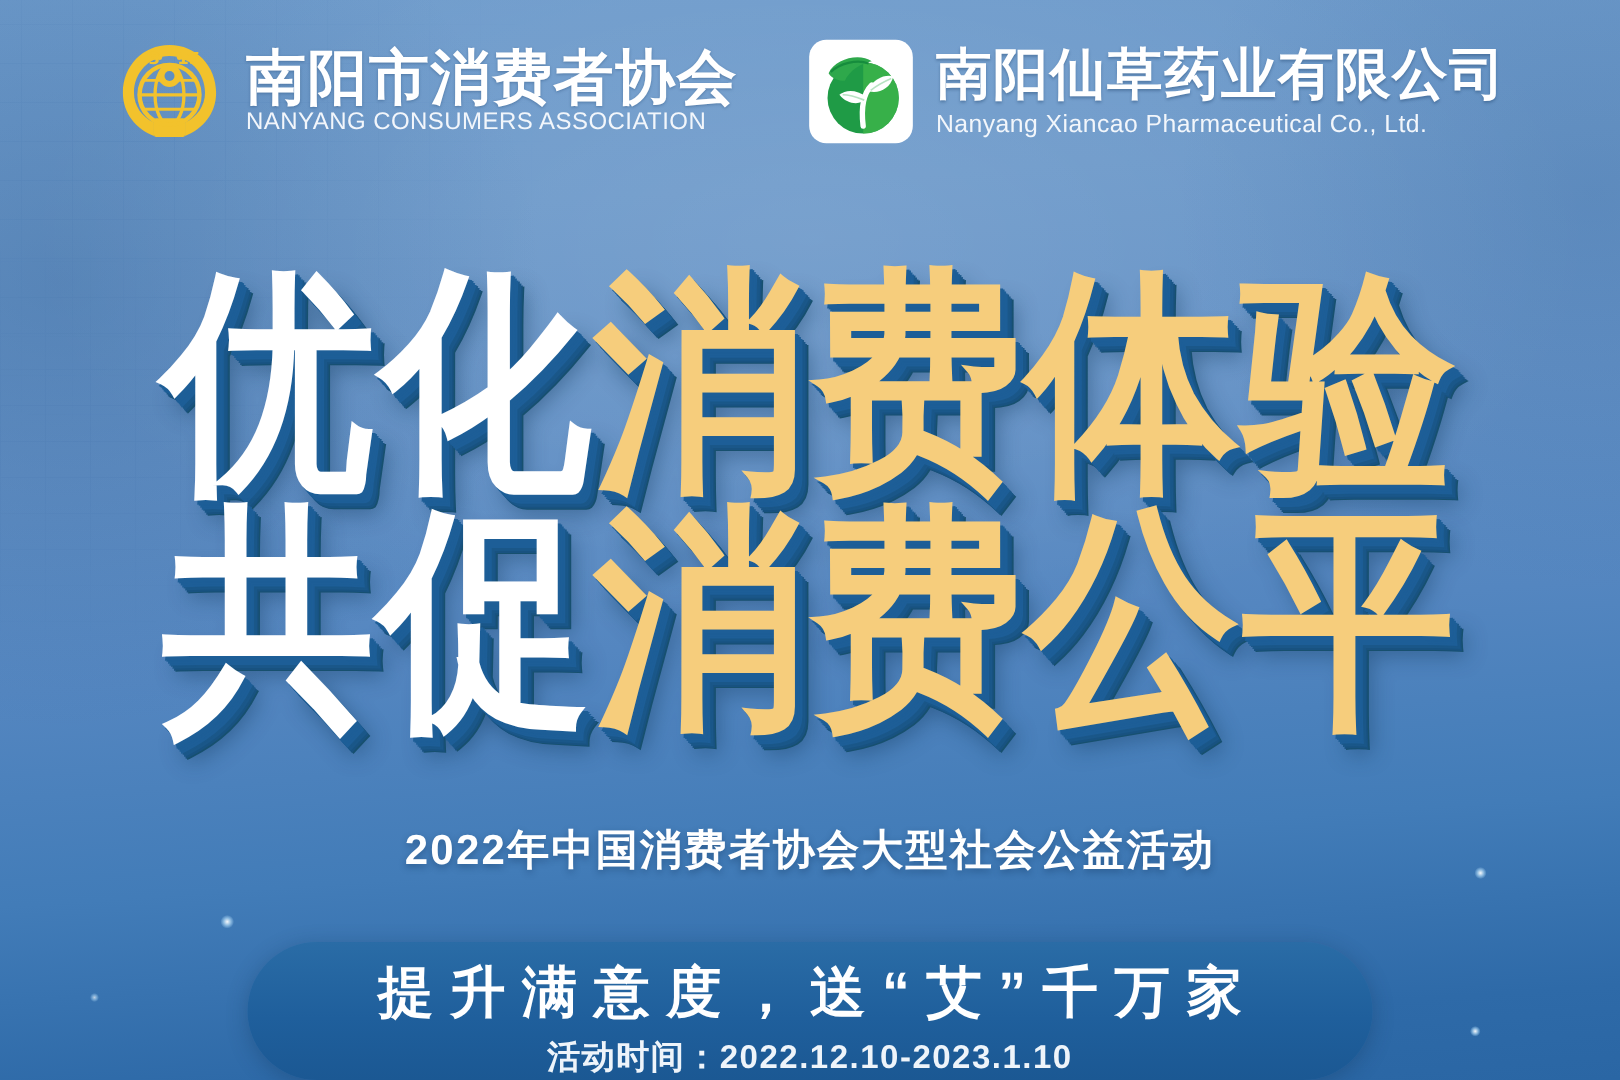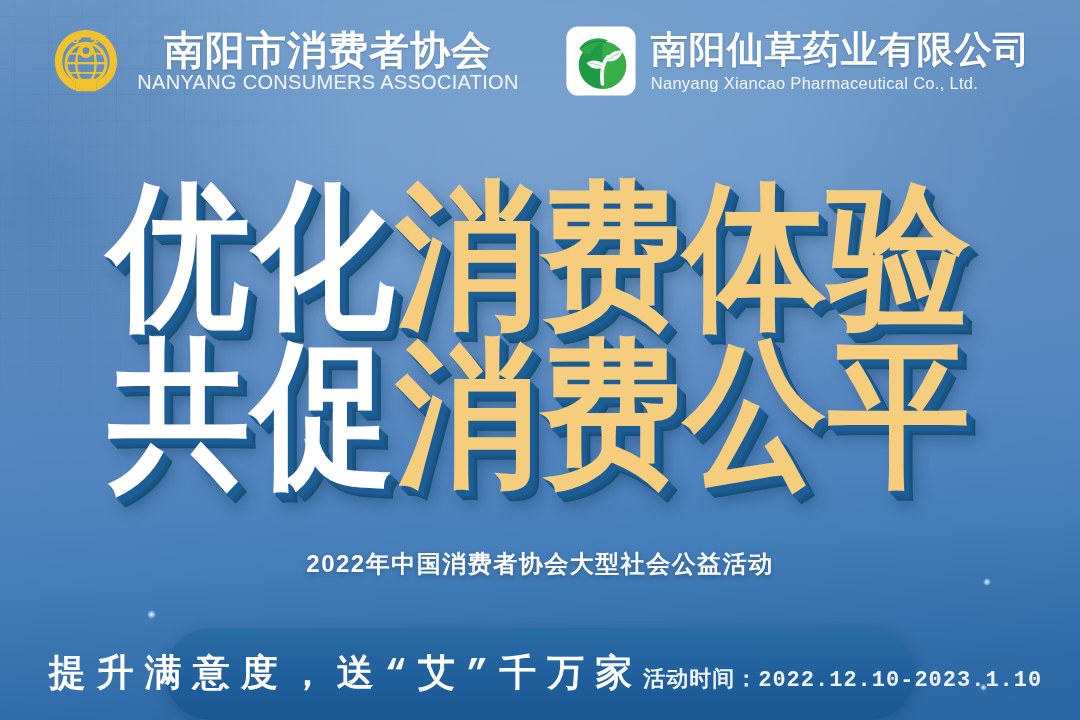--- a/index.html
+++ b/index.html
@@ -112,21 +112,21 @@
     color: #ffffff;
     font-size: 40px;
     font-weight: bold;
     letter-spacing: 1px;
     white-space: nowrap;
     text-shadow: 0 1px 2px rgba(20,55,95,0.35);
     text-align: center;
   }
   .en-name {
     color: #f2f6fb;
-    font-size: 20px;
+    font-size: 16px;
     font-weight: 500;
     letter-spacing: 0.3px;
     white-space: nowrap;
     margin-top: 2px;
   }
   .brand-right .cn-name { font-size: 37px; }
   .brand-right .en-name { font-size: 16.5px; margin-top: 7px; }
 
   .logo-315 { width: 74px; height: 74px; flex: 0 0 auto; }
   .logo-xc  { width: 72px; height: 72px; flex: 0 0 auto; }
@@ -168,43 +168,43 @@
   }
 
   
   .subtitle {
     position: absolute;
     left: 0;
     top: 548px;
     width: 100%;
     text-align: center;
     color: #ffffff;
-    font-size: 24px;
+    font-size: 28px;
     font-weight: bold;
     letter-spacing: 1.5px;
     white-space: nowrap;
     text-shadow: 0 2px 5px rgba(15,50,90,0.40);
   }
 
   
   .pill {
     position: absolute;
     left: 50%;
     transform: translateX(-50%);
     top: 628px;
     width: 750px;
     height: 92px;
     border-radius: 46px;
     background: linear-gradient(180deg, #2a6ca6 0%, #1f5f9c 55%, #1b5893 100%);
     box-shadow: 0 3px 14px rgba(12,45,80,0.30);
     display: flex;
+    flex-direction: column;
     align-items: center;
-    justify-content: center;
+    justify-content: flex-end;
     padding-top: 2px;
-    font-family: Liberation Mono, monospace;
   }
   .pill-slogan {
     color: #ffffff;
     font-size: 37px;
     font-weight: bold;
     letter-spacing: 11px;
     white-space: nowrap;
     text-indent: 11px;
     line-height: 1.05;
   }

